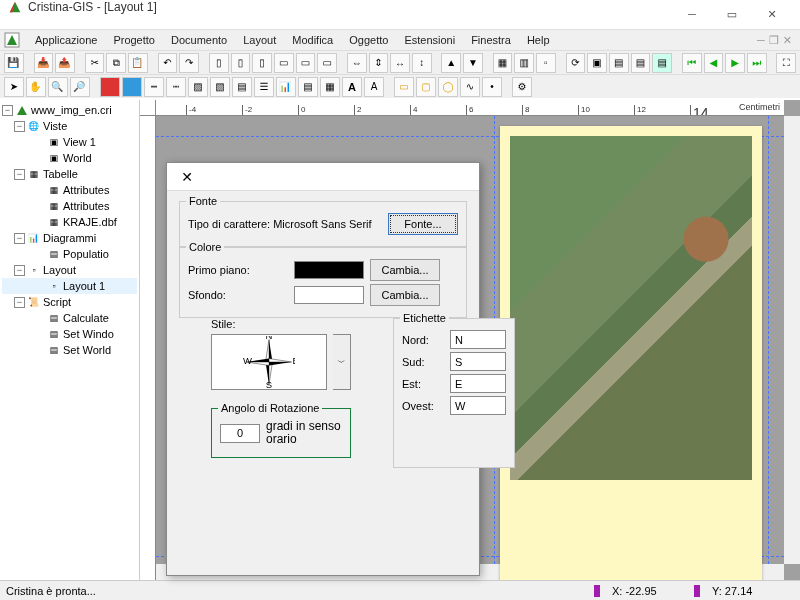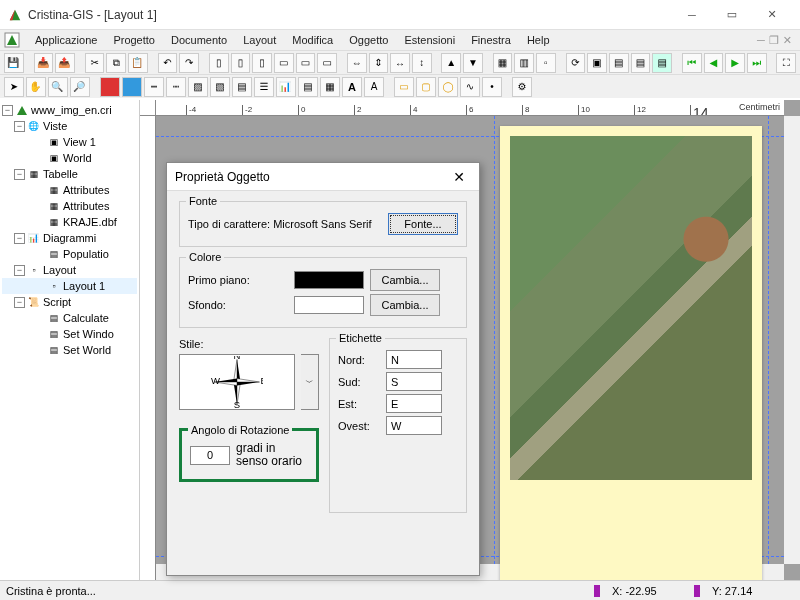--- a/index.html
+++ b/index.html
@@ -1,19 +1,19 @@
 <!DOCTYPE html>
 <html><head>
 <meta charset="utf-8">
 <style>
   * { box-sizing: border-box; margin: 0; padding: 0; font-family: "Segoe UI", Tahoma, sans-serif; font-size: 11px; }
   body { width: 800px; height: 600px; background: #fff; position: relative; overflow: hidden; }
 
   
-  .titlebar { height: 30px; background: #fff; border-bottom: 1px solid #e0e0e0; display: flex; align-items: center; padding: 0 8px; }
+  .titlebar { height: 30px; background: #fff; border-bottom: 1px solid #e0e0e0; display: flex; align-items: flex-start; padding: 0 8px; }
   .titlebar .logo { width: 14px; height: 14px; margin-right: 6px; }
   .titlebar .title { flex: 1; color: #333; font-size: 12px; }
   .titlebar .winbtns { display: flex; gap: 0; }
   .titlebar .winbtn { width: 40px; height: 28px; display: flex; align-items: center; justify-content: center; color: #555; }
 
   
   .menubar { height: 20px; display: flex; align-items: center; padding: 0 4px; gap: 2px; background: #f0f0f0; }
   .menubar .logo2 { width: 16px; height: 16px; margin-right: 6px; }
   .menubar .menuitem { padding: 2px 7px; color: #222; cursor: default; }
   .menubar .rightwin { margin-left: auto; display:flex; gap:4px; color:#999; padding-right:4px;}
@@ -59,35 +59,35 @@
   .status { position: absolute; left:0; right:0; bottom:0; height:20px; background:#f0f0f0; border-top:1px solid #ccc; display:flex; align-items:center; padding:0 6px; font-size:11px;}
   .status .spacer { flex:1;}
   .status .cell { border-left:6px solid #a21caf; padding:0 12px; min-width:100px;}
 
   
   .dialog { position:absolute; left:166px; top:162px; width:314px; height:414px; background:#f0f0f0; border:1px solid #888; box-shadow:2px 2px 8px rgba(0,0,0,.3); }
   .dialog .dtitle { height:28px; display:flex; align-items:center; padding:0 8px; background:#fff; border-bottom:1px solid #ddd;}
   .dialog .dtitle .t { flex:1; font-size:12px; }
   .dialog .dtitle .x { width:24px; text-align:center; font-size:14px; }
   .dialog .body { padding: 10px 12px 0 12px; }
-  .group { border:1px solid #ccc; padding: 8px 8px; margin-bottom:10px; position:relative; background:#f0f0f0;}
+  .group { border:1px solid #ccc; padding: 8px 8px; position:relative; background:#f0f0f0;}
   .group .legend { position:absolute; top:-7px; left:6px; background:#f0f0f0; padding:0 3px; font-size:11px; }
   .row { display:flex; align-items:center; gap:6px; margin:3px 0; }
   .lbl { width: 100px; }
   .swatch { width:70px; height:18px; border:1px solid #888; }
   .swatch.black { background:#000; }
   .swatch.white { background:#fff; }
   .btn { min-width:70px; height:22px; border:1px solid #999; background:#e8e8e8; display:flex; align-items:center; justify-content:center; padding:0 8px; cursor:default;}
   .btn.focus { outline:1px dotted #333; outline-offset:-3px; border:1px solid #3a76c4;}
   .halves { display:flex; gap:10px; }
-  .half { flex:1; }
+  .half { flex:1;margin-left:32px; }
   .stylebox { width:116px; height:56px; border:1px solid #888; background:#fff; display:flex; align-items:center; justify-content:center; position:relative;}
   .dropbtn { width:18px; height:56px; border:1px solid #888; border-left:none; background:#eee; display:flex; align-items:center; justify-content:center; font-size:8px;}
   .txtin { width:56px; height:19px; border:1px solid #888; background:#fff; padding:0 4px; }
-  .rotbox { border:3px solid #15803d; padding:8px; position:relative;}
+  .rotbox { border:1px solid #15803d; padding:8px; position:relative;}
   .dlgbtns { position:absolute; left:0; right:0; bottom:0; height:34px; background:#f0f0f0; border-top:1px solid #ddd; display:flex; align-items:center; justify-content:center; gap:10px;}
   .cmpsvg polygon { fill:#000; }
   .cmpsvg .w { fill:#fff; stroke:#000; stroke-width:.5;}
 </style>
 </head>
 <body>
 
 <div class="titlebar">
   <svg class="logo" viewBox="0 0 16 16">
       <polygon points="2,14 8,2 14,14" fill="#2a8b2a"></polygon>
@@ -340,21 +340,20 @@
 
 <div class="status">
   <span>Cristina è pronta...</span>
   <span class="spacer"></span>
   <span class="cell">X: -22.95</span>
   <span class="cell">Y: 27.14</span>
 </div>
 
 <div class="dialog">
   <div class="dtitle">
-    <div class="t">Proprietà Oggetto</div>
     <div class="x">✕</div>
   </div>
   <div class="body">
 
     <div class="group">
       <div class="legend">Fonte</div>
       <div class="row">
         <span style="flex:1">Tipo di carattere: Microsoft Sans Serif</span>
         <div class="btn focus">Fonte...</div>
       </div>
@@ -400,21 +399,21 @@
         <div class="rotbox" style="margin-top:18px">
           <div class="legend" style="position:absolute; top:-7px; left:6px; background:#f0f0f0; padding:0 3px">Angolo di Rotazione</div>
           <div class="row">
             <input class="txtin" style="width: 40px; text-align: center;" value="0">
             <span style="font-size:12px; line-height:1.1">gradi in senso orario</span>
           </div>
         </div>
       </div>
 
       <div class="half">
-        <div class="group" style="margin-bottom:0; height:175px">
+        <div class="group" style="margin-bottom:0; height:150px">
           <div class="legend">Etichette</div>
           <div class="row">
               <span style="width:42px">Nord:</span>
               <input class="txtin" value="N" style="">
             </div>
           <div class="row">
               <span style="width:42px">Sud:</span>
               <input class="txtin" value="S" style="">
             </div>
           <div class="row">

